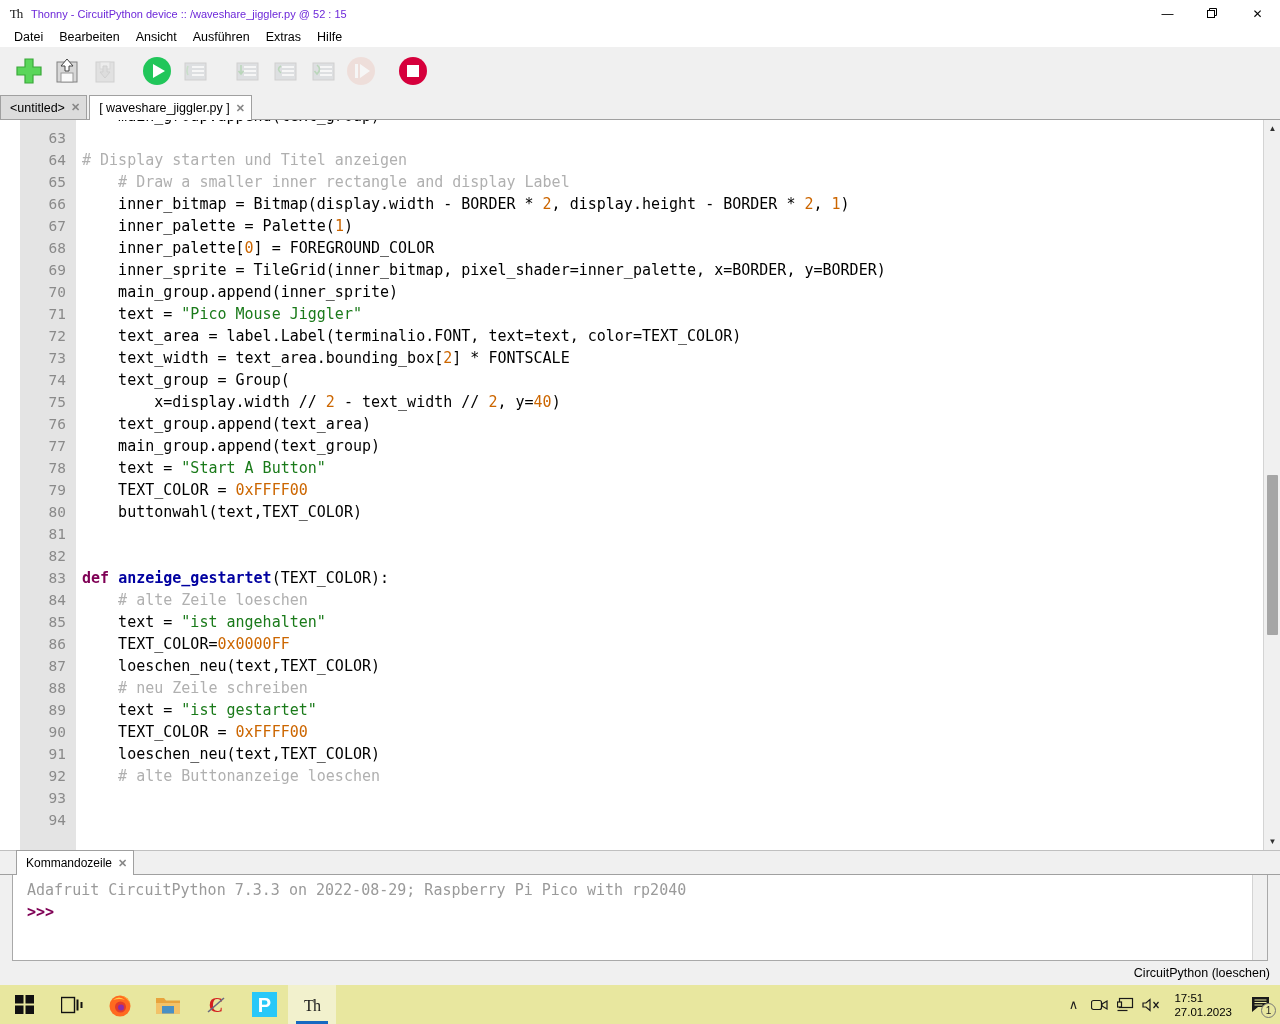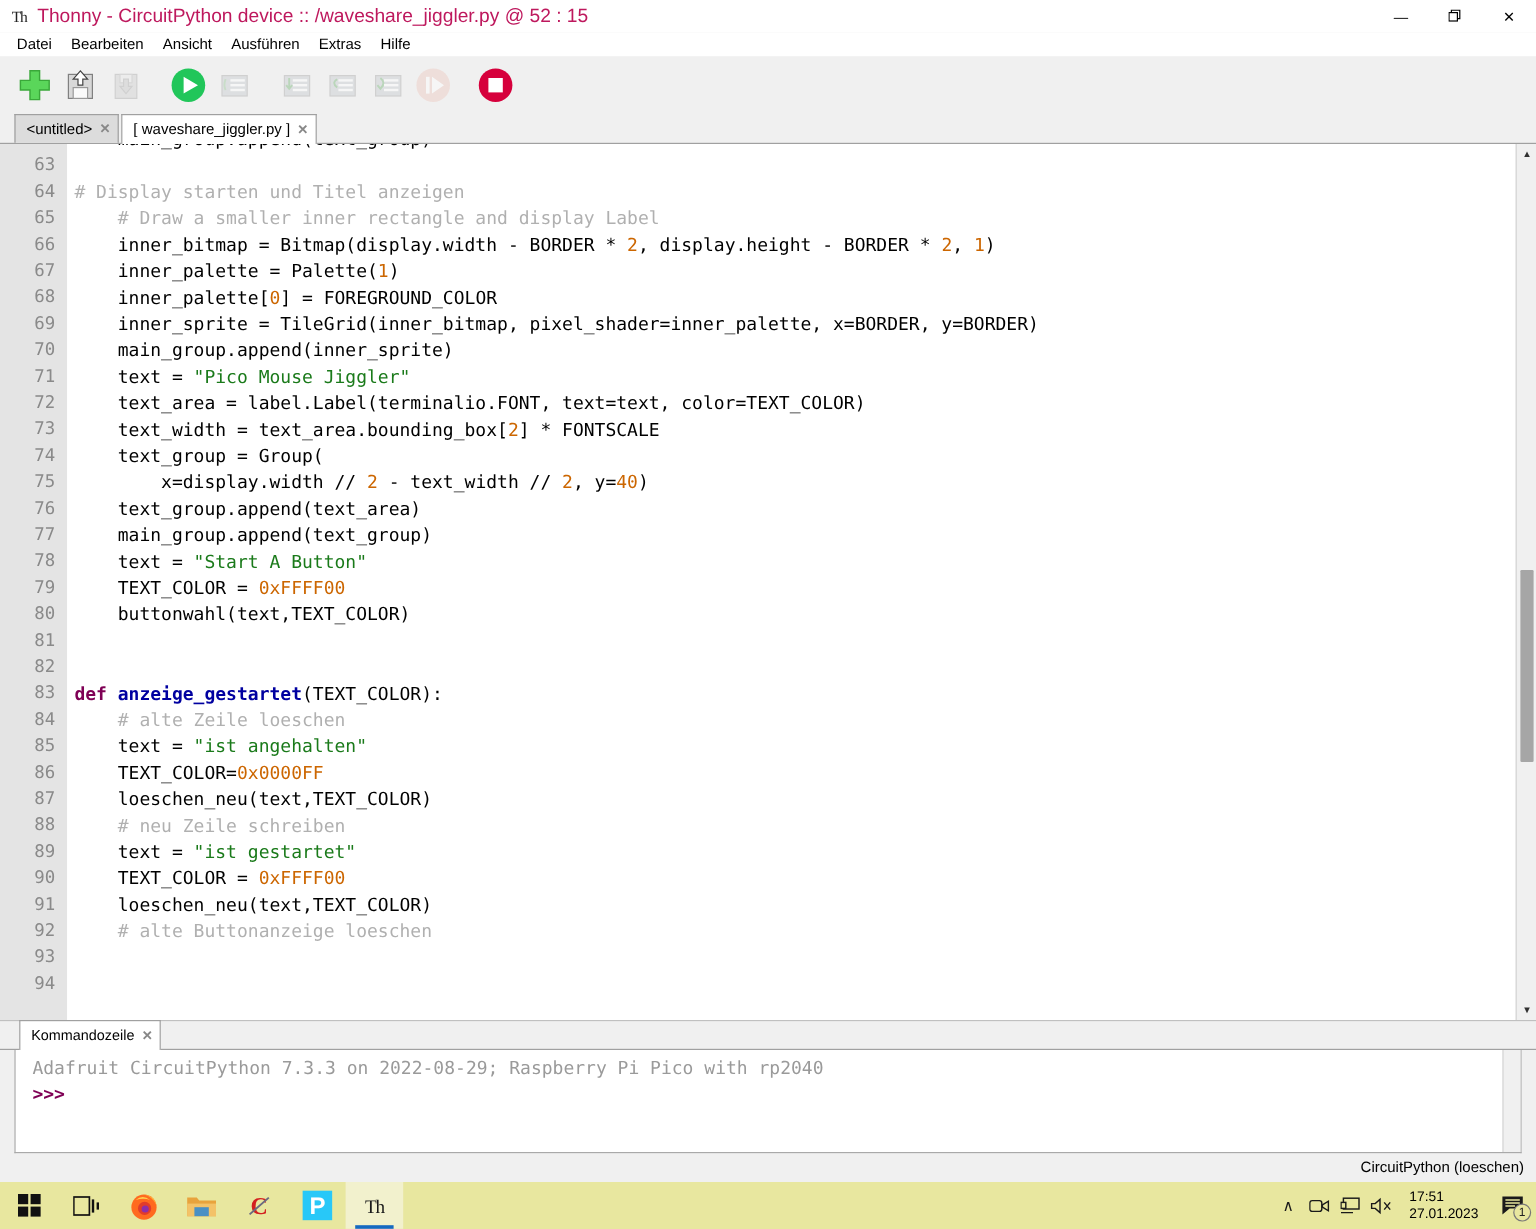--- a/index.html
+++ b/index.html
@@ -29,21 +29,21 @@
   }
   #titlebar .app-icon {
     width: 16px; height: 16px;
     margin: 0 7px 0 8px;
     font-family: "Liberation Serif", serif;
     font-size: 13px; line-height: 15px;
     color: #222; text-align: center;
     letter-spacing: -1px;
   }
   #title-text {
-    font-size: 16px; color: #be185d;
+    font-size: 11px; color: #6d28d9;
     white-space: nowrap;
   }
   .wincontrols {
     position: absolute; right: 0; top: 0;
     height: 27px; display: flex;
   }
   .wc {
     width: 45px; height: 27px;
     display: flex; align-items: center; justify-content: center;
     font-size: 12px; color: #000;
@@ -78,21 +78,20 @@
   }
   .tb-gap { width: 14px; }
   .tb-btn svg { display: block; }
   .tb-btn.disabled { opacity: 0.45; }
 
   
   #editor-tabs {
     height: 25px;
     background: #f0f0f0;
     display: flex; align-items: flex-end;
-    padding-left: 12px;
     flex: 0 0 auto;
     border-bottom: 1px solid #a0a0a0;
   }
   .nb-tab {
     height: 24px;
     display: flex; align-items: center;
     padding: 0 6px 0 9px;
     font-size: 12.5px; color: #000;
     background: #dcdcdc;
     border: 1px solid #a0a0a0;
@@ -122,20 +121,21 @@
     background: #ffffff;
     overflow: hidden;
     display: flex;
     border-bottom: 1px solid #c0c0c0;
   }
   #editor-scrollarea {
     flex: 1 1 auto;
     display: flex;
     overflow: hidden;
     position: relative;
+    margin-left: 20px;
   }
   #gutter {
     width: 56px;
     background: #e4e4e4;
     flex: 0 0 56px;
     padding-top: 0;
     text-align: right;
     border-right: 1px solid #e4e4e4;
   }
   #code {

